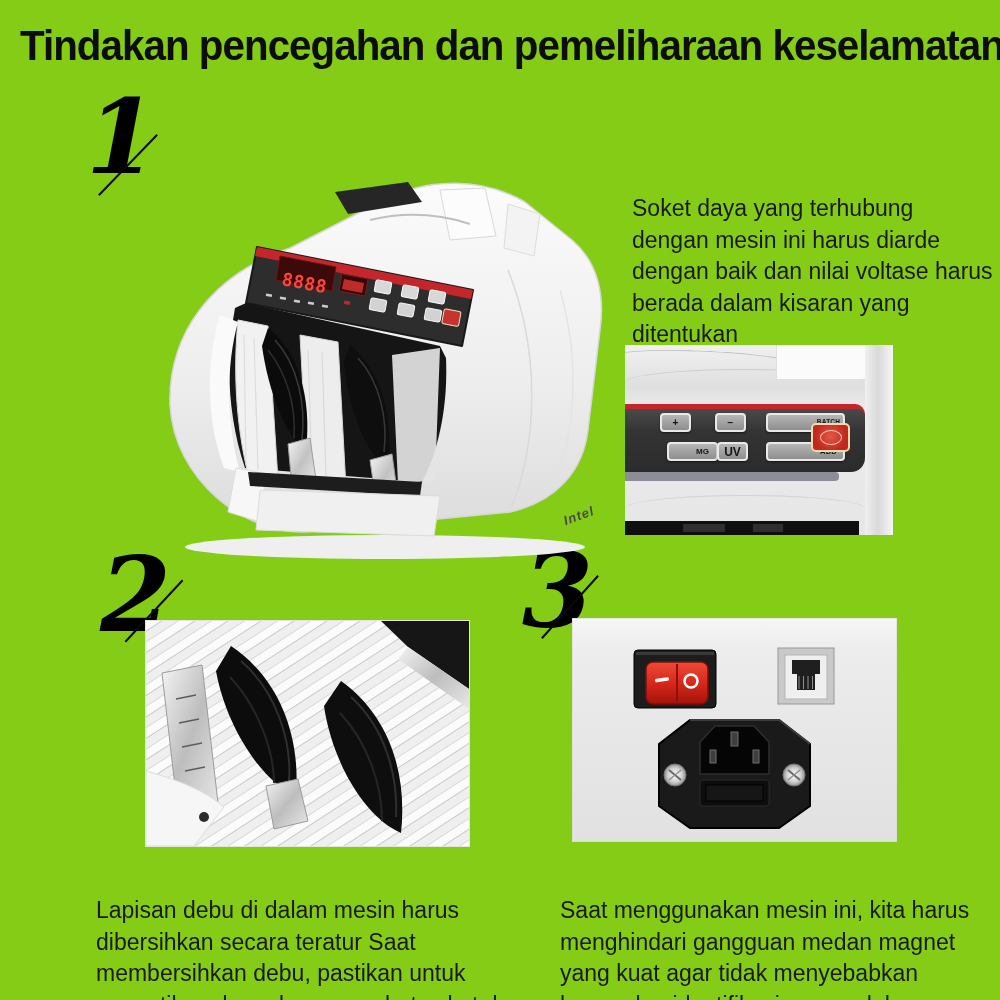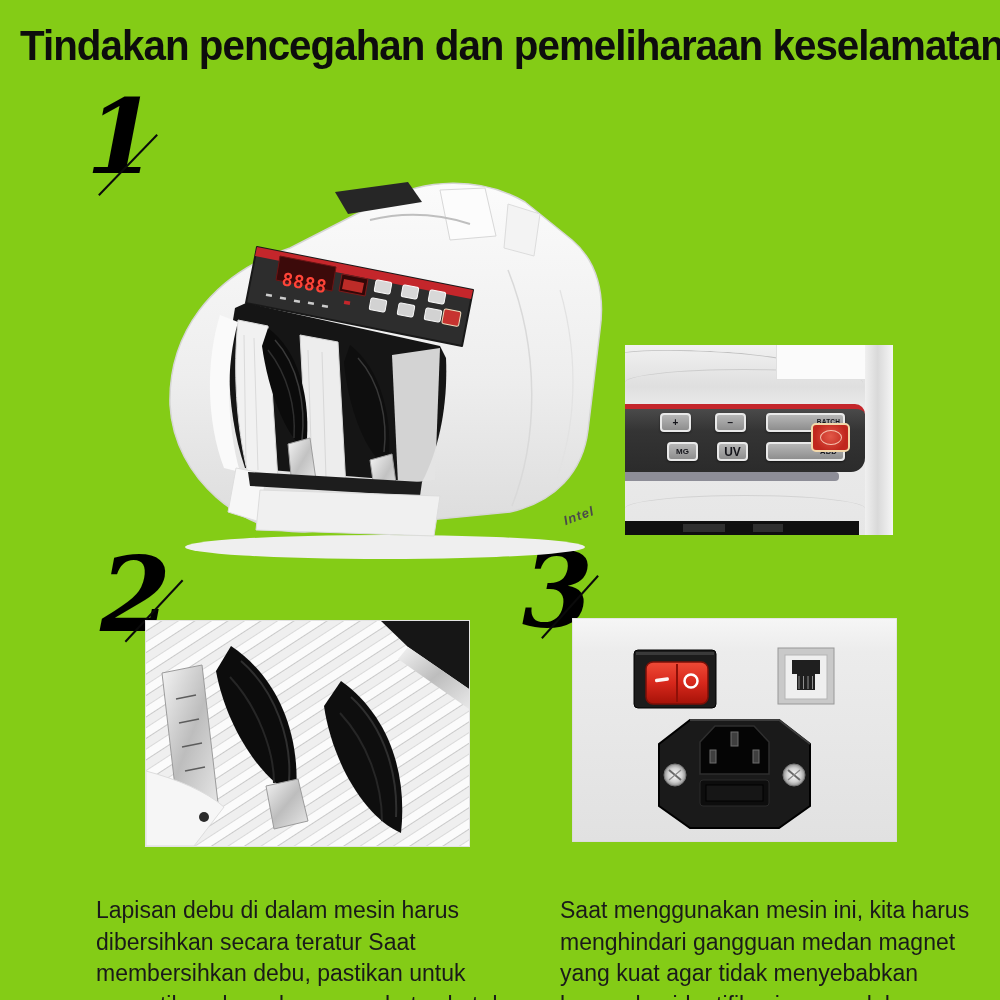--- a/index.html
+++ b/index.html
@@ -73,20 +73,21 @@
   </div>
   <div class="num" id="num2">
     <span class="digit">2</span>
     <i class="slash"></i>
   </div>
   <div class="num" id="num3">
     <span class="digit">3</span>
     <i class="slash"></i>
   </div>
 
+  <p class="caption" id="caption1">Soket daya yang terhubung dengan mesin ini harus diarde dengan baik dan nilai voltase harus berada dalam kisaran yang ditentukan</p>
   <p class="caption" id="caption2">Lapisan debu di dalam mesin harus dibersihkan secara teratur Saat membersihkan debu, pastikan untuk mematikan daya dan mencabut soket daya</p>
   <p class="caption" id="caption3">Saat menggunakan mesin ini, kita harus menghindari gangguan medan magnet yang kuat agar tidak menyebabkan kegagalan identifikasi yang salah</p>
 
   <div class="photo" id="photo-machine">
     <svg width="490" height="415" viewBox="0 0 490 415">
       <defs>
         <linearGradient id="bodyG" x1="0" y1="0" x2="0" y2="1">
           <stop offset="0" stop-color="#fbfbfb"></stop>
             <stop offset=".55" stop-color="#eeeeee"></stop>
             <stop offset="1" stop-color="#dcdcdc"></stop>
@@ -163,21 +164,21 @@
     <div class="cp-dark"></div>
     <div class="cp-band"></div>
     <div class="seam" style="left:0;top:150px;width:240px;border-color:#d2d2d2;"></div>
     <div class="cp-blackstrip"></div>
     <div class="cp-bs-block" style="left:58px;width:42px;"></div>
     <div class="cp-bs-block" style="left:128px;width:30px;"></div>
 
     <div class="cp-btn" style="left:35px;top:68px;">+</div>
     <div class="cp-btn" style="left:90px;top:68px;">−</div>
     <div class="cp-btn small" style="left:141px;top:68px;">BATCH</div>
-    <div class="cp-btn" style="left:42px;top:97px;font-size:8px;">MG</div>
+    <div class="cp-btn" style="left:42px;top:97px;font-size:8px;padding-left:20px;">MG</div>
     <div class="cp-btn" style="left:92px;top:97px;font-size:12px;">UV</div>
     <div class="cp-btn small" style="left:141px;top:97px;font-size:7.5px;">ADD</div>
     <div class="cp-badge">
         <i></i>
       </div>
   </div>
 
   <div class="photo" id="photo-internals">
     <svg width="323" height="225" viewBox="0 0 323 225">
       <defs>

